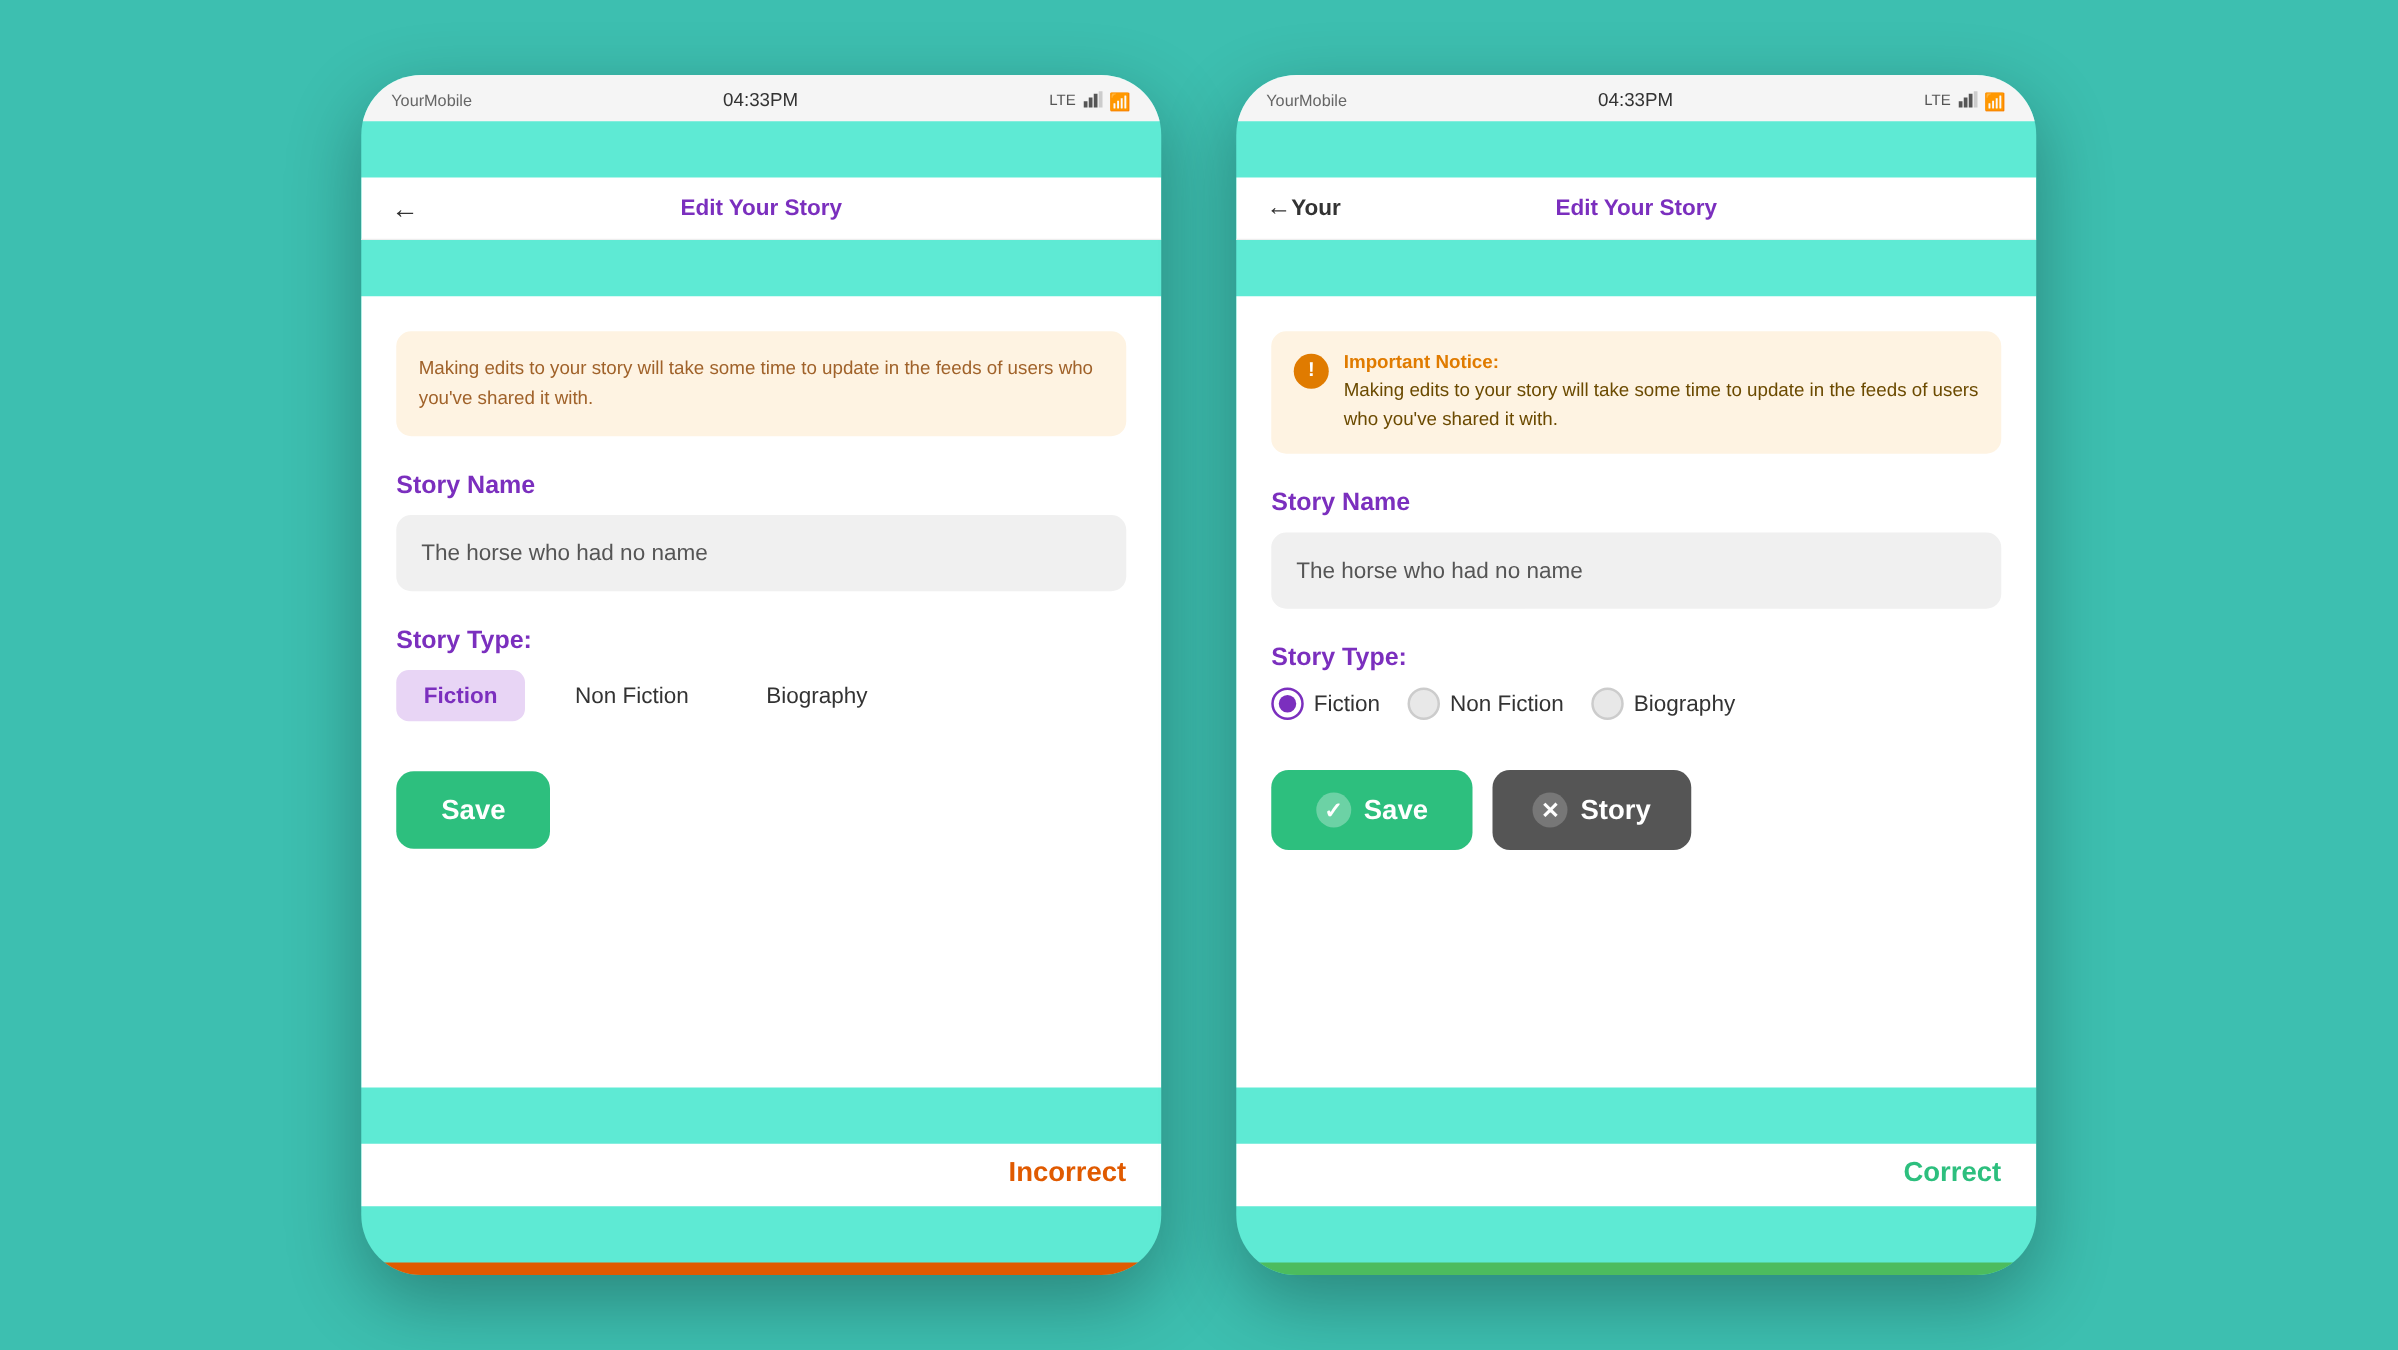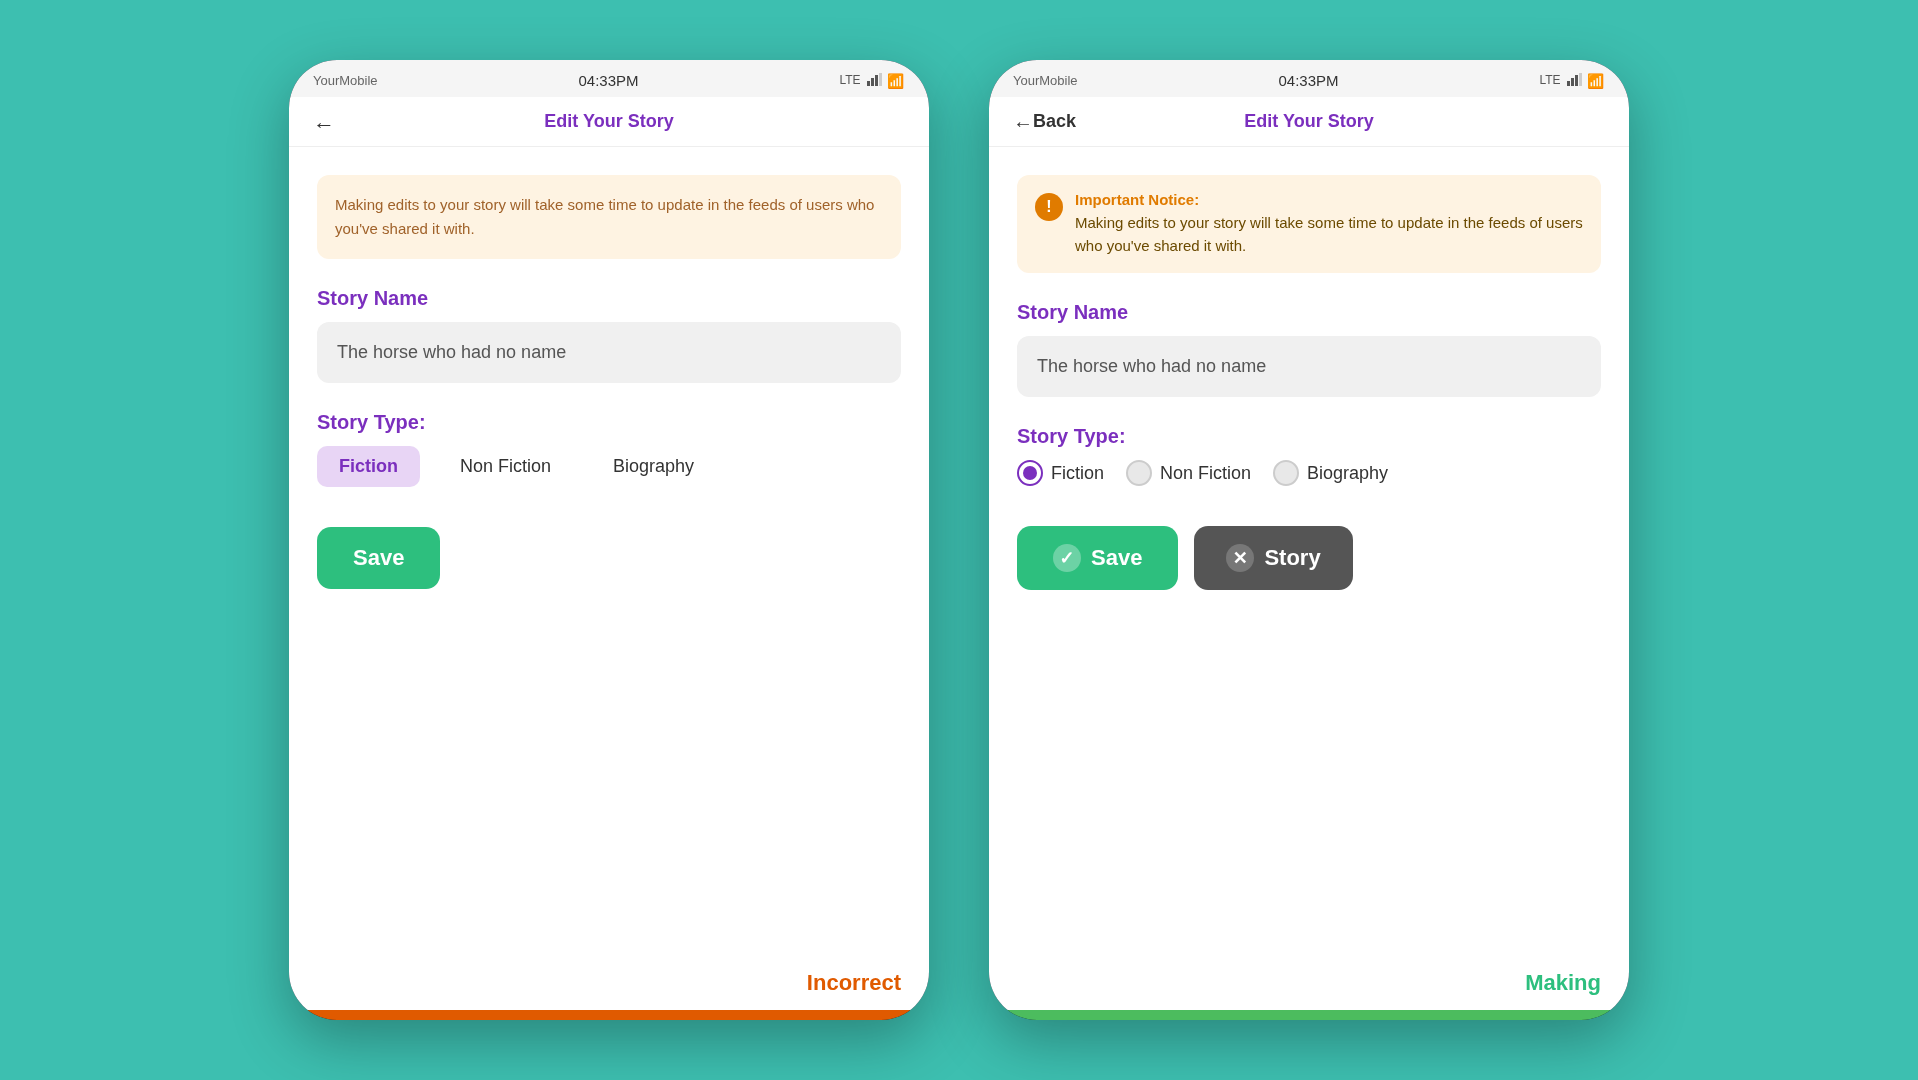--- a/index.html
+++ b/index.html
@@ -10,26 +10,27 @@
       display: flex;
       align-items: center;
       justify-content: center;
       gap: 60px;
       font-family: -apple-system, BlinkMacSystemFont, 'Helvetica Neue', Arial, sans-serif;
     }
 
     .phone-frame {
       width: 640px;
       height: 960px;
-      background: #0f172a;
+      background: #5eead4;
       border-radius: 48px;
       overflow: hidden;
       box-shadow: 0 20px 60px rgba(0,0,0,0.3);
       display: flex;
       flex-direction: column;
+      gap: 45px;
     }
 
     
     .status-bar {
       background: #f5f5f5;
       padding: 12px 24px 8px;
       display: flex;
       justify-content: space-between;
       align-items: center;
       font-size: 14px;
@@ -378,21 +379,21 @@
         <span style="width:3px;height:8px;background:#555;display:inline-block;"></span>
         <span style="width:3px;height:11px;background:#555;display:inline-block;"></span>
         <span style="width:3px;height:13px;background:#ccc;display:inline-block;"></span>
       </span>
       <span style="font-size:14px;">📶</span>
     </span>
   </div>
 
   <div class="nav-bar">
     <span class="nav-back" style="font-size:20px;">←</span>
-    <span class="nav-back-text">Back</span>
+    <span class="nav-back-text">Your</span>
     <span class="nav-title">Edit Your Story</span>
   </div>
 
   <div class="content">
     
     <div class="notice-banner">
       <div class="notice-icon">
         <span>!</span>
       </div>
       <div class="notice-content">
@@ -429,16 +430,16 @@
         <span>Save</span>
       </button>
       <button class="btn-cancel">
         <div class="btn-icon" style="background:rgba(255,255,255,0.2);width:28px;height:28px;border-radius:50%;display:flex;align-items:center;justify-content:center;">✕</div>
         <span>Story</span>
       </button>
     </div>
   </div>
 
   <div class="phone-footer">
-    <span class="verdict-text verdict-correct">Making</span>
+    <span class="verdict-text verdict-correct">Correct</span>
   </div>
   <div class="bottom-bar correct"></div>
 </div>
 
 </body></html>

